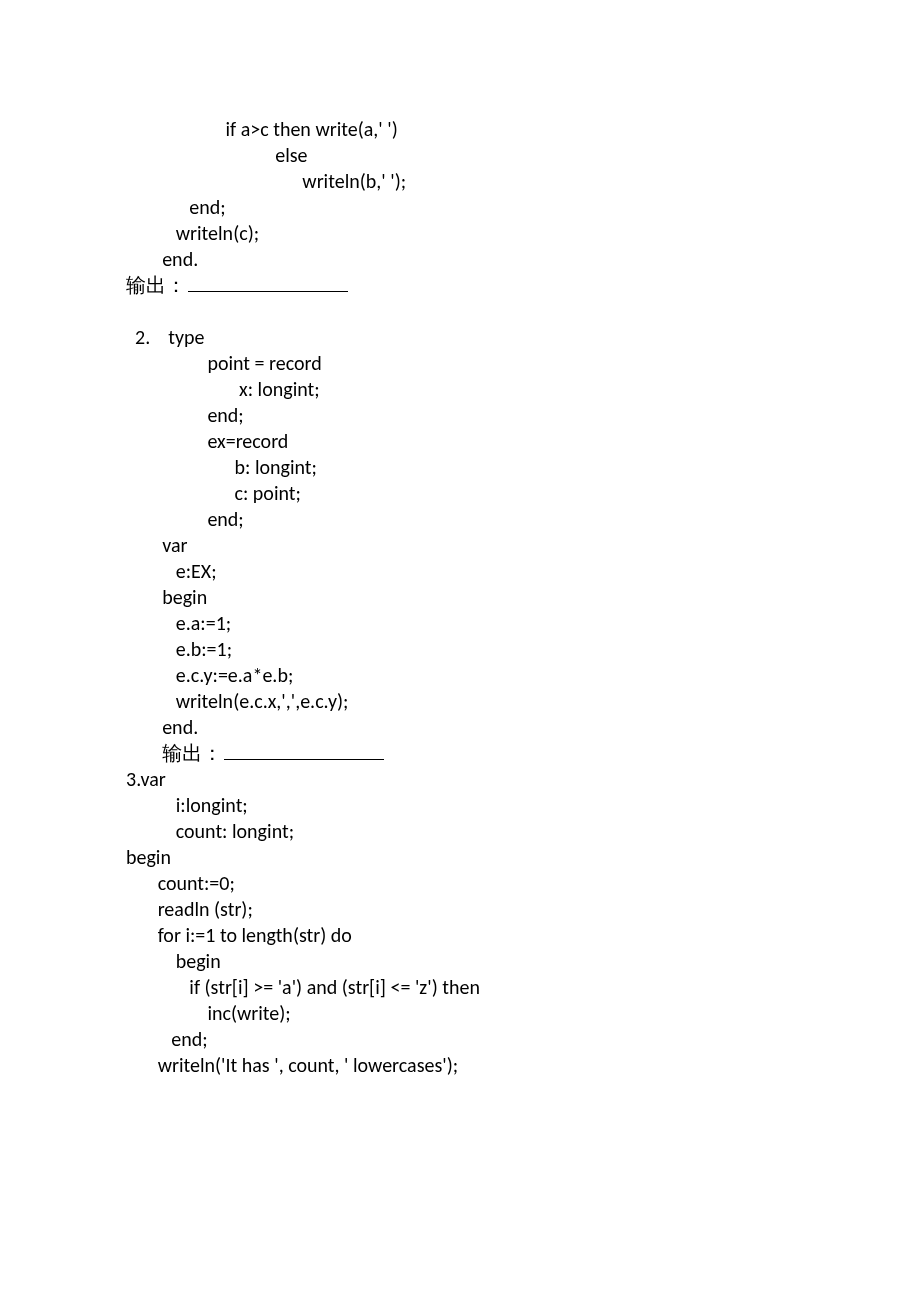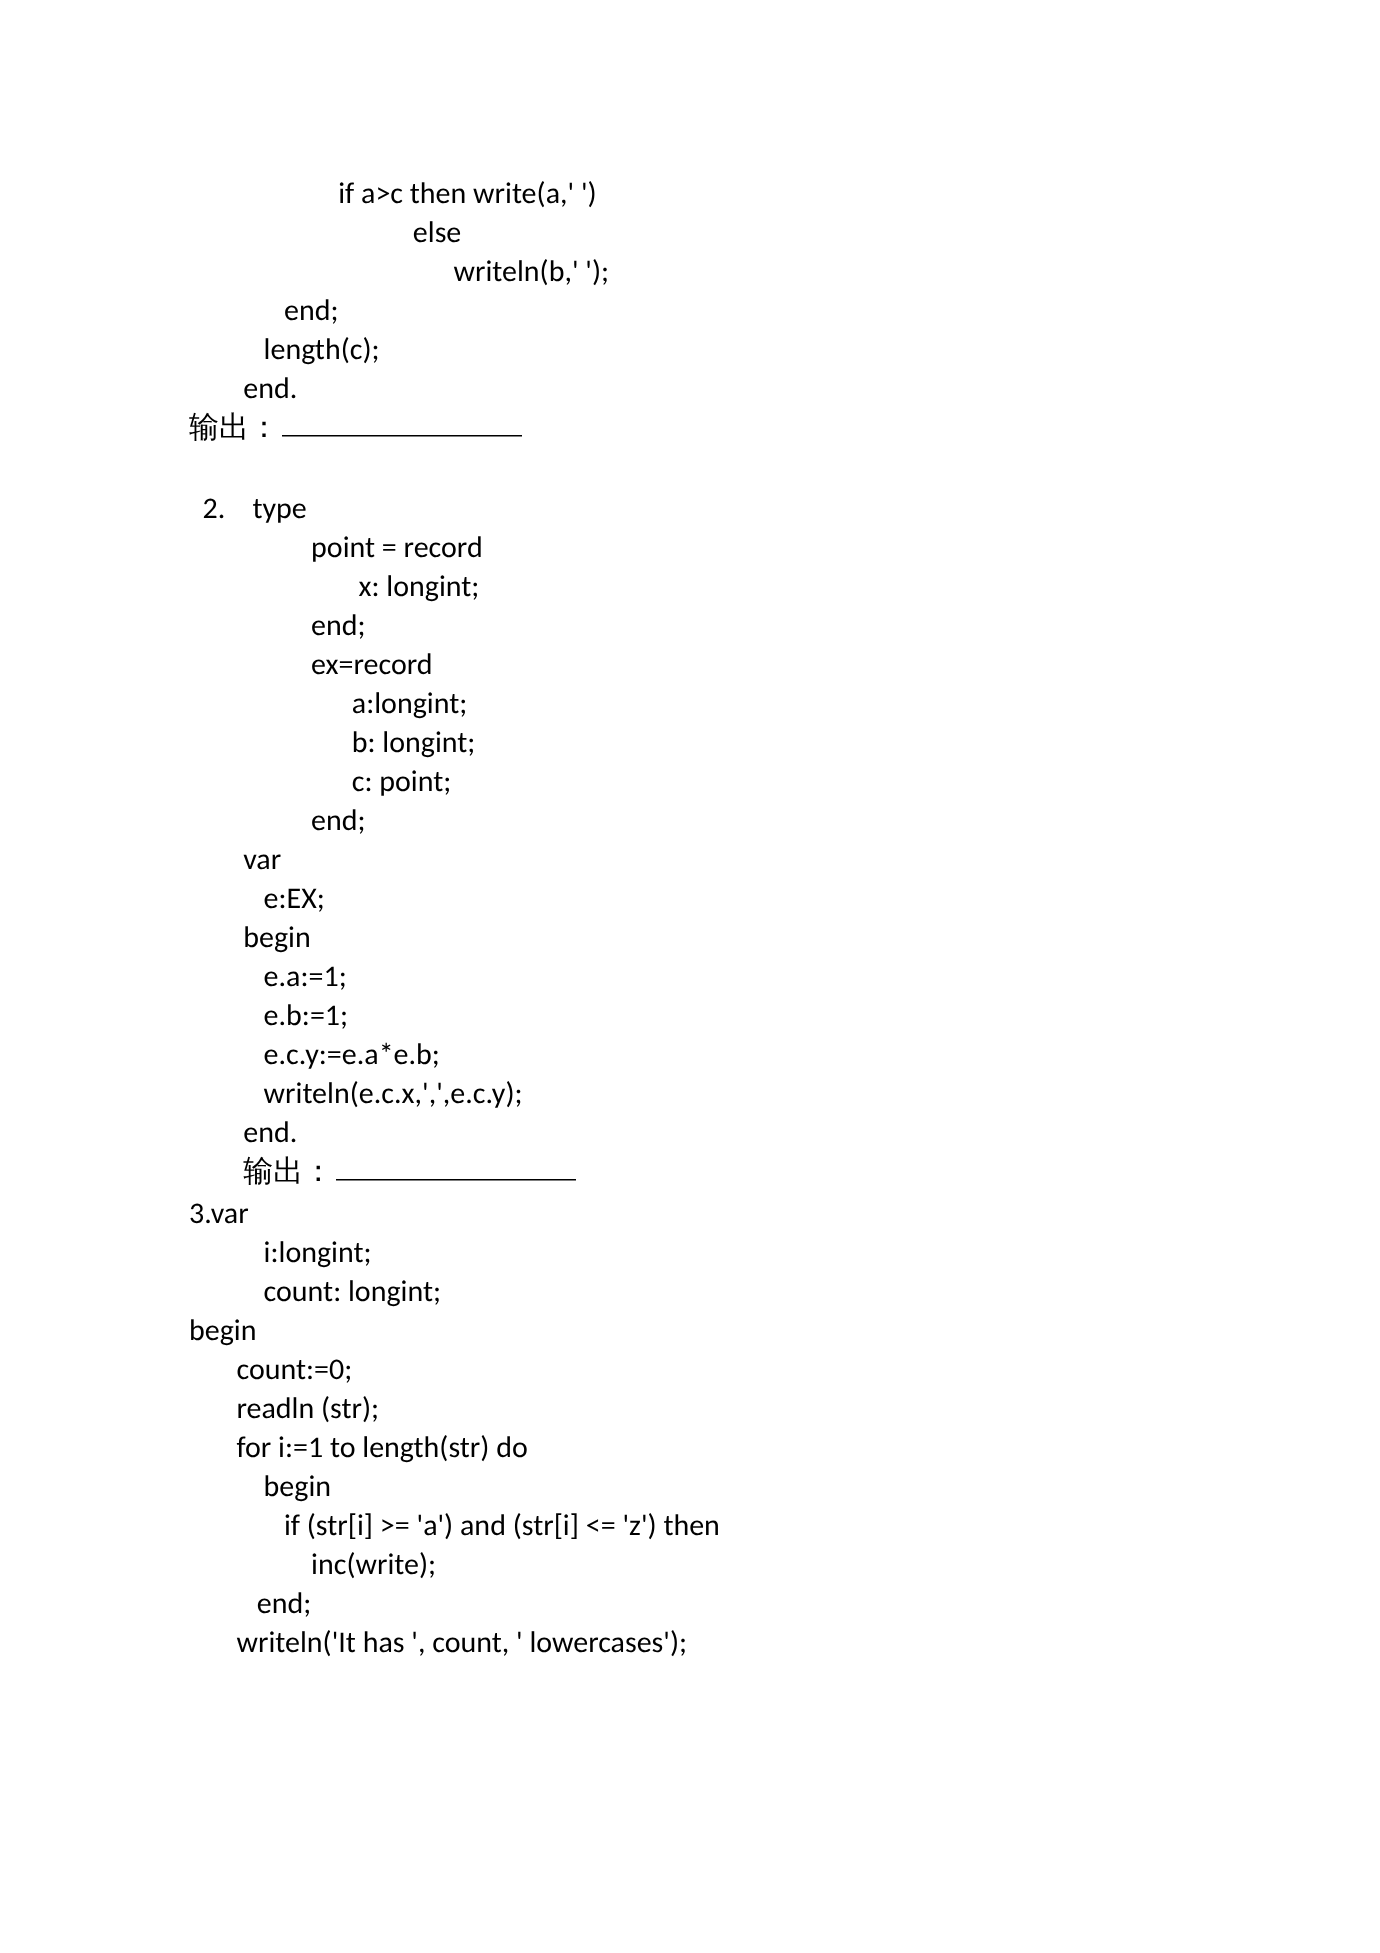--- a/index.html
+++ b/index.html
@@ -16,48 +16,47 @@
     height: 1302px;
     box-sizing: border-box;
     padding-top: 116px;
     padding-left: 126px;
     padding-right: 60px;
   }
   .line {
     white-space: pre;
   }
   .cjk {
-    font-family: Liberation Mono, monospace;
+    font-family: Liberation Serif, serif;
   }
   .blank {
     display: inline-block;
     border-bottom: 1px solid #000;
     width: 160px;
     vertical-align: baseline;
     margin-left: 2px;
   }
 </style>
 </head>
 <body>
 
 <div class="page">
   <div class="line">                      if a&gt;c then write(a,' ')</div>
   <div class="line">                                 else</div>
   <div class="line">                                       writeln(b,' ');</div>
   <div class="line">              end;</div>
-  <div class="line">           length(c);</div>
+  <div class="line">           writeln(c);</div>
   <div class="line">        end.</div>
   <div class="line"><span class="cjk">输出：</span><span class="blank"></span></div>
   <div class="line"> </div>
   <div class="line">  2.    type</div>
   <div class="line">                  point = record</div>
   <div class="line">                         x: longint;</div>
   <div class="line">                  end;</div>
   <div class="line">                  ex=record</div>
-  <div class="line">                        a:longint;</div>
   <div class="line">                        b: longint;</div>
   <div class="line">                        c: point;</div>
   <div class="line">                  end;</div>
   <div class="line">        var</div>
   <div class="line">           e:EX;</div>
   <div class="line">        begin</div>
   <div class="line">           e.a:=1;</div>
   <div class="line">           e.b:=1;</div>
   <div class="line">           e.c.y:=e.a*e.b;</div>
   <div class="line">           writeln(e.c.x,',',e.c.y);</div>

